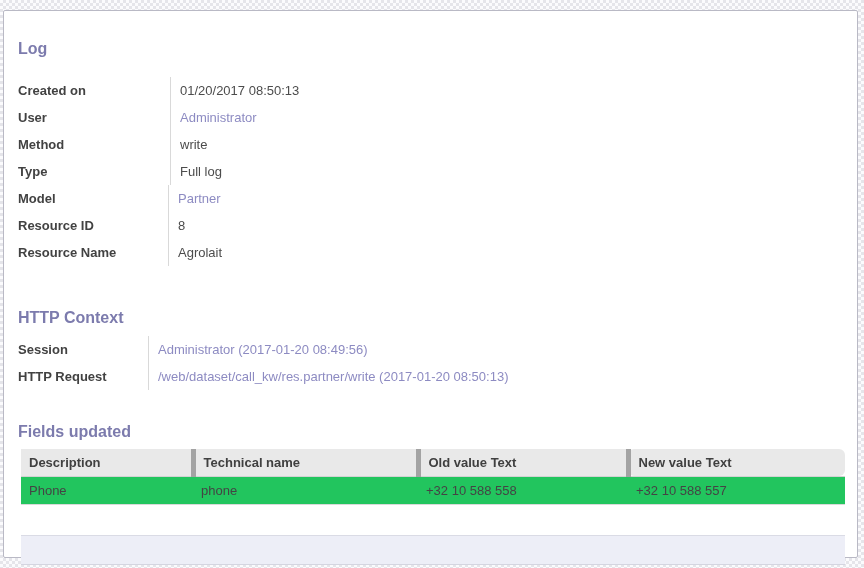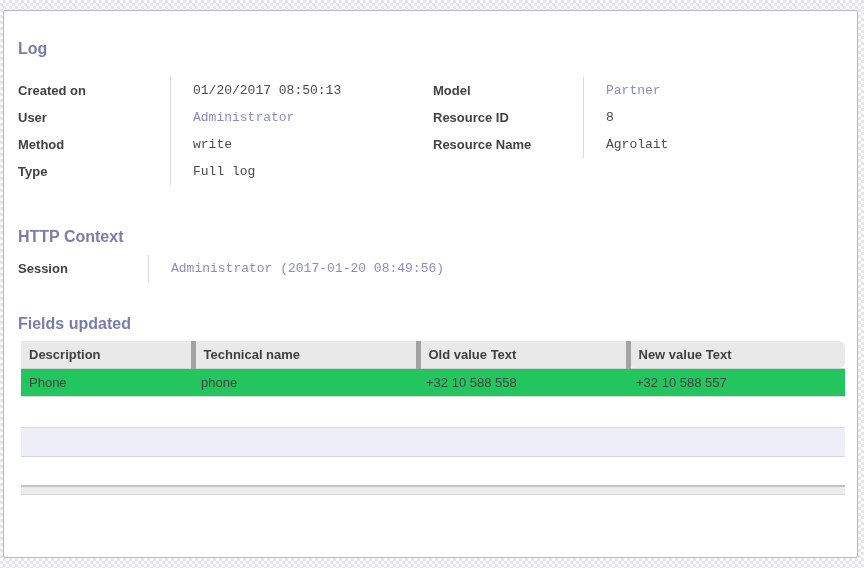--- a/index.html
+++ b/index.html
@@ -22,38 +22,38 @@
   .oheading {
     margin: 0; padding: 0;
     font-size: 16px; line-height: 24px;
     font-weight: bold;
     color: #7c7bad;
   }
   .h-log { margin-bottom: 16px; }
   .h-http { margin-top: 40px; margin-bottom: 6px; }
   .h-fields { margin-top: 30px; margin-bottom: 5px; }
 
-  .group-row { display: flex; }
+  .group-row { display: flex; flex-direction: column; }
   .group { }
   .group-left  { width: 415px; }
   .group-right { flex: 1; }
   .frow { display: flex; height: 27px; line-height: 27px; }
   .flabel {
     font-weight: bold; color: #424242; font-size: 13px;
     flex: 0 0 auto;
   }
   .group-left  .flabel { width: 152px; }
   .group-right .flabel { width: 150px; }
   .group-http  .flabel { width: 130px; }
   .fvalue {
     flex: 1 1 auto;
     border-left: 1px solid #d9d9d9;
-    padding-left: 22px;
+    padding-left: 9px;
     font-size: 13px; color: #4c4c4c;
-    white-space: nowrap; overflow: hidden; font-family: Liberation Mono, monospace;
+    white-space: nowrap; overflow: hidden;
   }
   a.olink { color: #8d8bc2; text-decoration: none; cursor: pointer; }
 
   table.olist {
     margin-left: 3px;
     width: 824px;
     border-collapse: collapse;
     table-layout: fixed;
     font-size: 13px;
   }
@@ -138,20 +138,24 @@
         </div>
       </div>
 
       <h2 class="oheading h-http">HTTP Context</h2>
 
       <div class="group group-http">
         <div class="frow">
           <div class="flabel">Session</div>
           <div class="fvalue"><a class="olink">Administrator (2017-01-20 08:49:56)</a></div>
         </div>
+        <div class="frow">
+          <div class="flabel">HTTP Request</div>
+          <div class="fvalue"><a class="olink">/web/dataset/call_kw/res.partner/write (2017-01-20 08:50:13)</a></div>
+        </div>
       </div>
 
       <h2 class="oheading h-fields">Fields updated</h2>
 
       <table class="olist">
         <thead>
           <tr>
             <th class="col-desc">Description</th>
             <th class="col-tech">Technical name</th>
             <th class="col-old">Old value Text</th>

